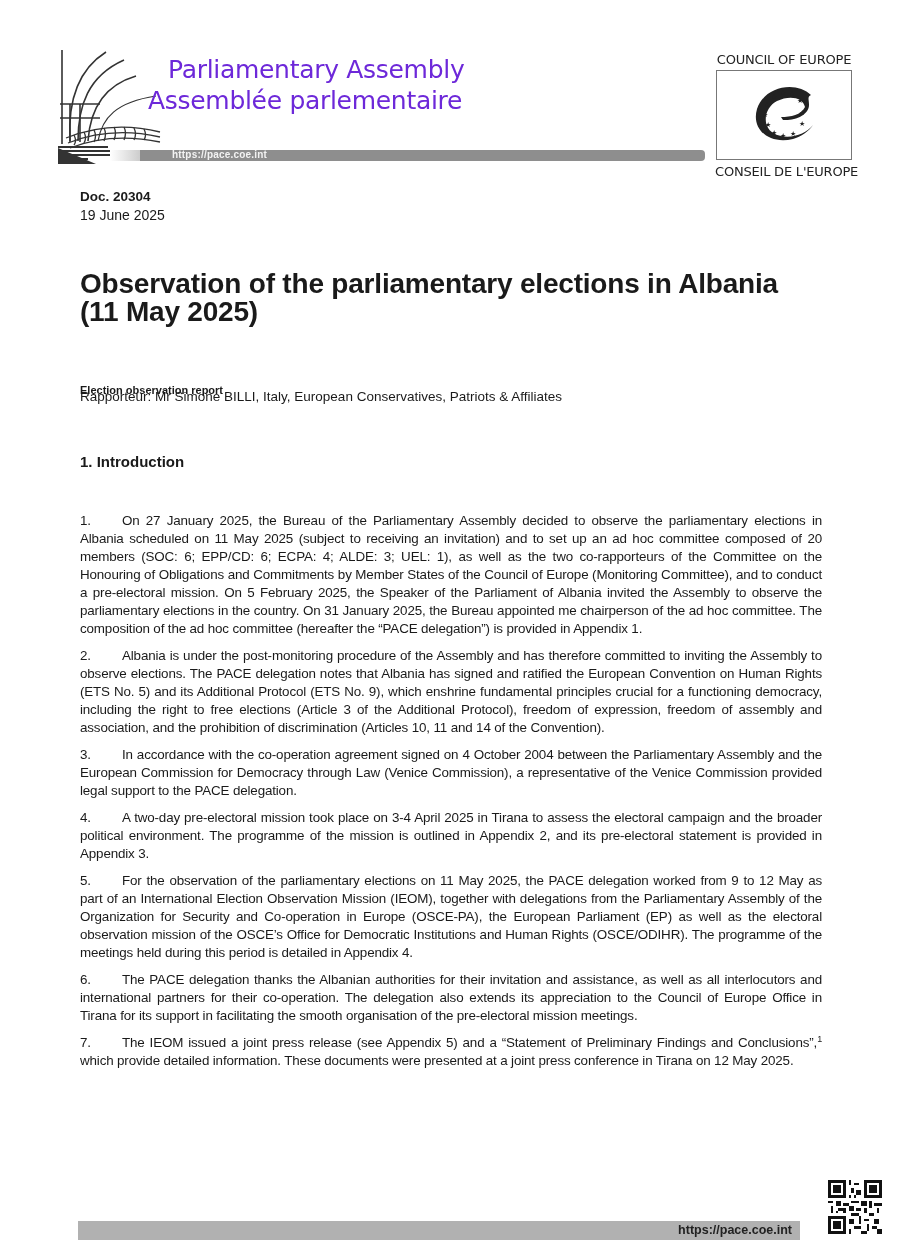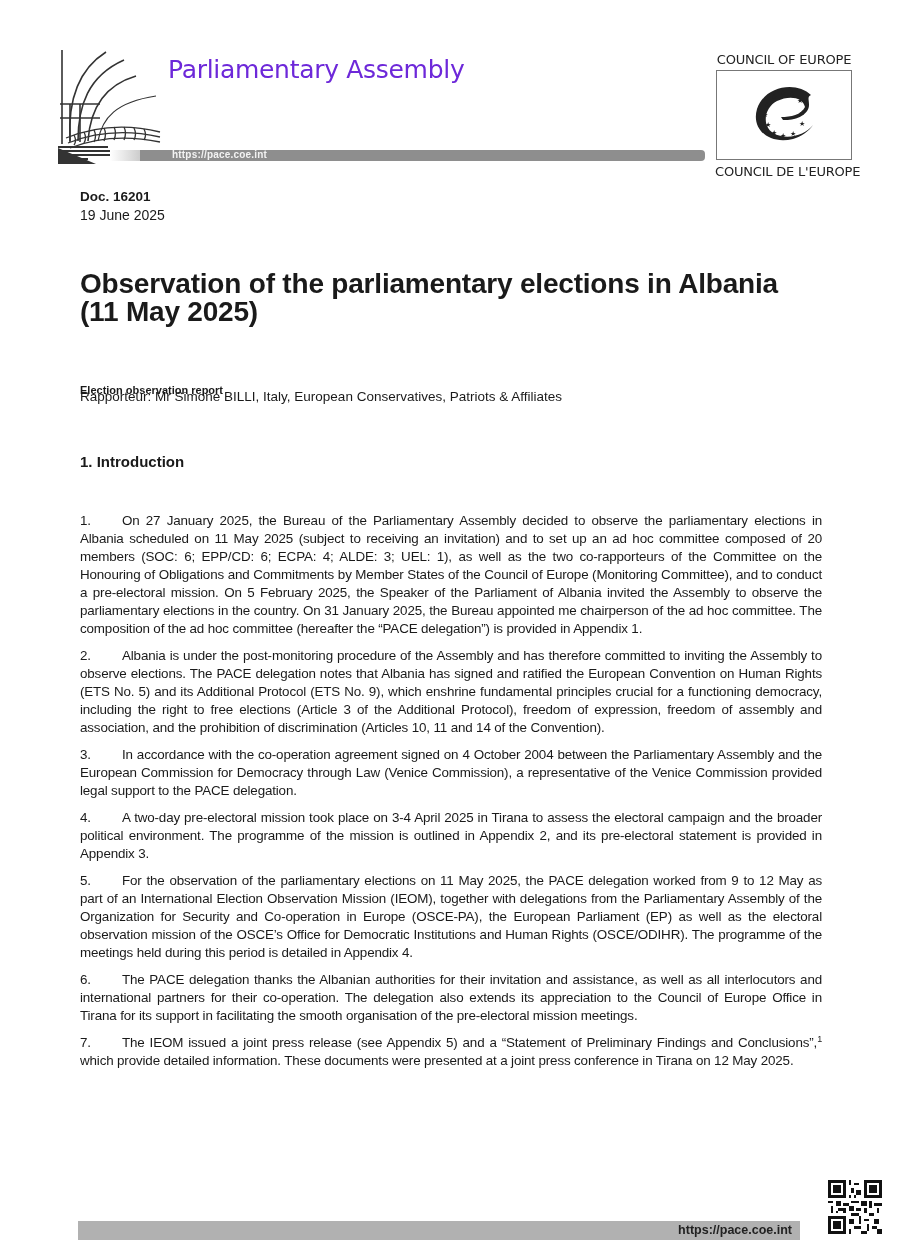--- a/index.html
+++ b/index.html
@@ -83,20 +83,21 @@
     <g fill="#333">
       <rect x="2" y="100" width="50" height="2"></rect>
       <rect x="2" y="104" width="58" height="2"></rect>
       <rect x="2" y="108" width="66" height="2"></rect>
       <rect x="2" y="112" width="30" height="2"></rect>
       <polygon points="2,102 2,118 40,118"></polygon>
     </g>
   </svg>
   <div class="pace-title">
     <span class="l1">Parliamentary Assembly</span>
+    <span class="l2">Assemblée parlementaire</span>
   </div>
   <div class="header-bar-fade"></div>
   <div class="header-bar"></div>
   <a class="header-url">https://pace.coe.int</a>
 
   <div class="coe">
     <div class="coe-top">COUNCIL OF EUROPE</div>
     <div class="coe-box">
       <svg width="76" height="72" viewBox="0 0 76 72">
         <path d="M64 16 C50 2 18 6 10 30 C4 50 22 66 46 60 C54 58 62 52 66 46 C58 56 40 62 26 54 C14 46 18 28 30 22 C42 16 56 18 58 28 C54 36 44 38 34 38 L36 41 C48 42 62 36 62 26 C62 20 60 18 64 16 Z" fill="#222"></path>
@@ -109,25 +110,25 @@
             <text x="15" y="38">★</text>
           <text x="52" y="47">★</text>
             <text x="18" y="48">★</text>
             <text x="24" y="56">★</text>
           <text x="33" y="59">★</text>
             <text x="43" y="57">★</text>
             <text x="52" y="36">★</text>
         </g>
       </svg>
     </div>
-    <div class="coe-bottom">COUNCIL DE L'EUROPE</div>
+    <div class="coe-bottom">CONSEIL DE L'EUROPE</div>
   </div>
 </div>
 
-<div class="doc-number">Doc. 16201</div>
+<div class="doc-number">Doc. 20304</div>
 <div class="doc-date">19 June 2025</div>
 <h1 class="doc-title" style="margin:0">Observation of the parliamentary elections in Albania (11 May 2025)</h1>
 <div class="report-type">Election observation report</div>
 <div class="rapporteur">Rapporteur: Mr Simone BILLI, Italy, European Conservatives, Patriots &amp; Affiliates</div>
 
 <h2 class="section-heading" style="margin:0">1. Introduction</h2>
 
 <div class="body">
   <p class="para"><span class="num">1.</span><span>On 27 January 2025, the Bureau of the Parliamentary Assembly decided to observe the parliamentary elections in Albania scheduled on 11 May 2025 (subject to receiving an invitation) and to set up an ad hoc committee composed of 20 members (SOC: 6; EPP/CD: 6; ECPA: 4; ALDE: 3; UEL: 1), as well as the two co-rapporteurs of the Committee on the Honouring of Obligations and Commitments by Member States of the Council of Europe (Monitoring Committee), and to conduct a pre-electoral mission. On 5 February 2025, the Speaker of the Parliament of Albania invited the Assembly to observe the parliamentary elections in the country. On 31 January 2025, the Bureau appointed me chairperson of the ad hoc committee. The composition of the ad hoc committee (hereafter the “PACE delegation”) is provided in Appendix 1.</span></p>
   <p class="para"><span class="num">2.</span><span>Albania is under the post-monitoring procedure of the Assembly and has therefore committed to inviting the Assembly to observe elections. The PACE delegation notes that Albania has signed and ratified the European Convention on Human Rights (ETS No. 5) and its Additional Protocol (ETS No. 9), which enshrine fundamental principles crucial for a functioning democracy, including the right to free elections (Article 3 of the Additional Protocol), freedom of expression, freedom of assembly and association, and the prohibition of discrimination (Articles 10, 11 and 14 of the Convention).</span></p>

